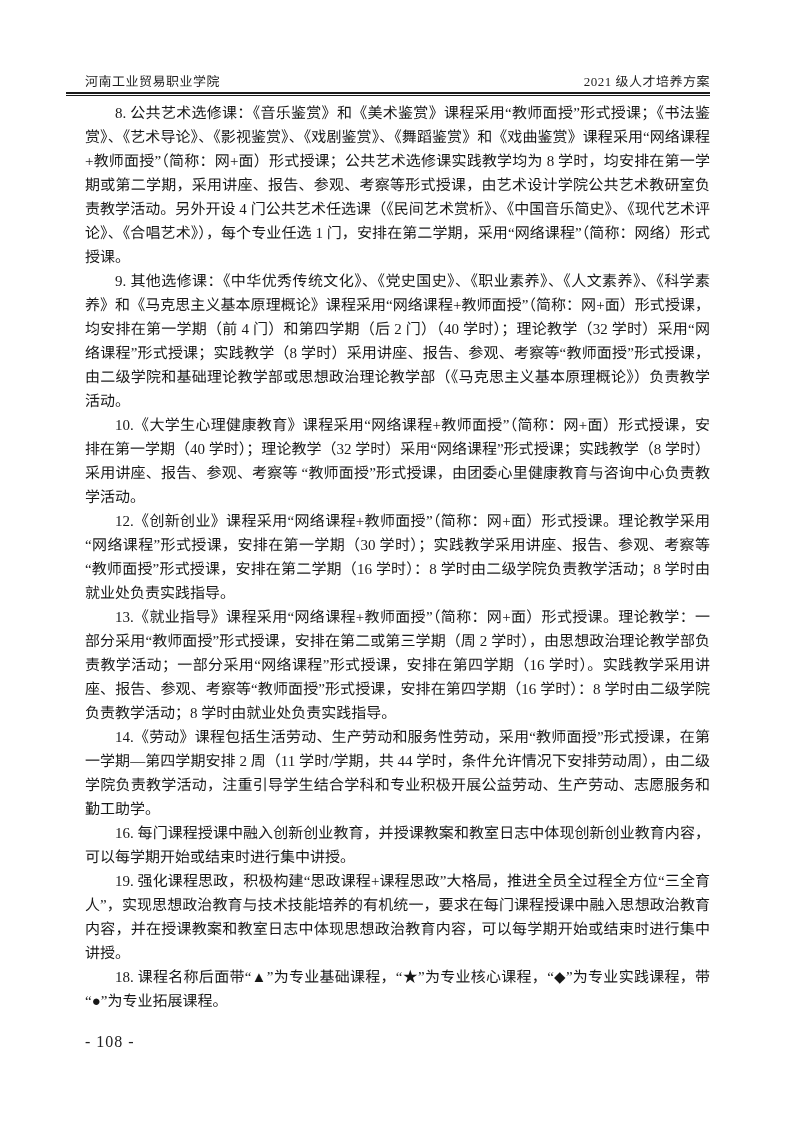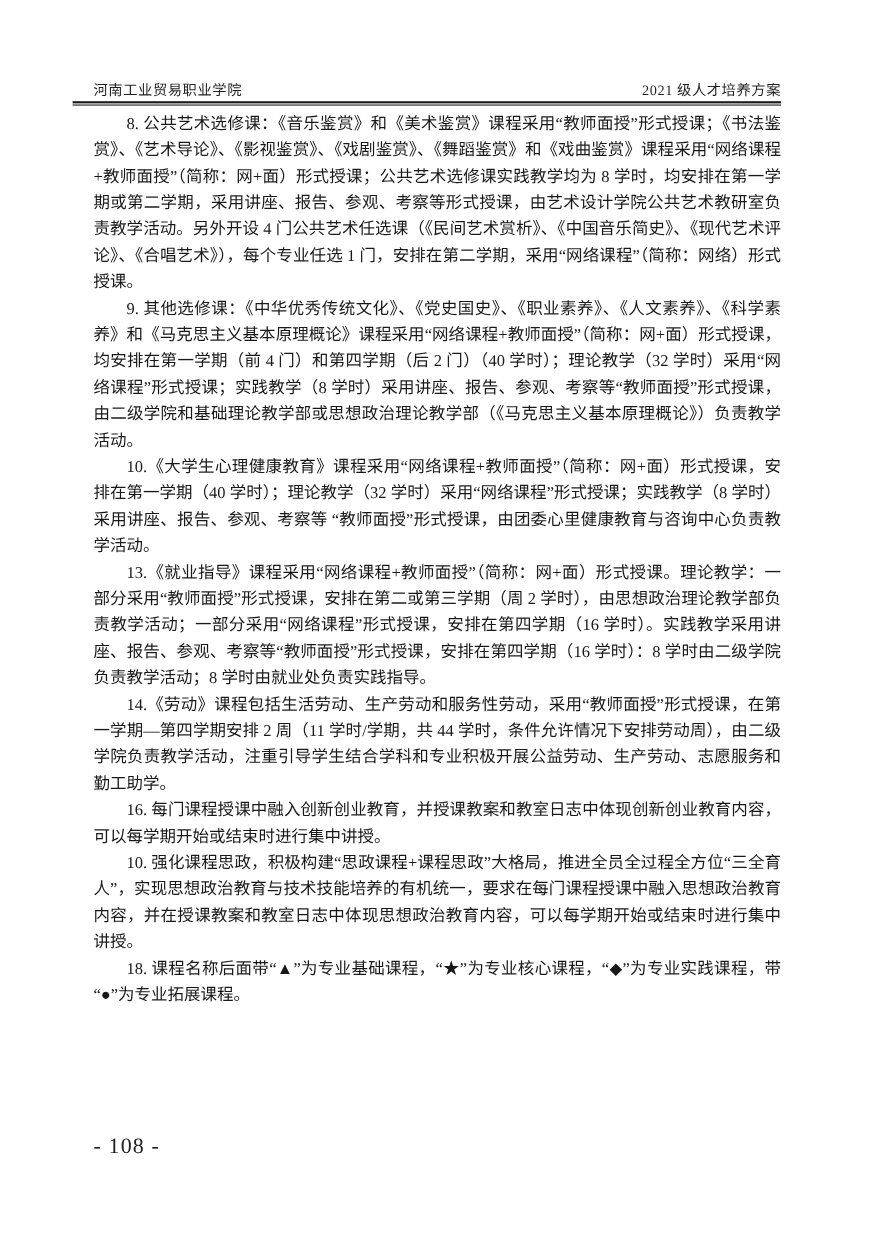--- a/index.html
+++ b/index.html
@@ -62,21 +62,21 @@
     text-justify: inter-ideograph;
     text-indent: 2em;
     color: #181818;
     word-break: break-all;
   }
   
   .footer {
     position: absolute;
     top: 1032px;
     left: 85px;
-    font-size: 20px;
+    font-size: 16px;
     line-height: 20px;
     color: #222222;
     letter-spacing: 1px;
   }
 </style>
 </head>
 <body>
 
 <div class="page">
 
@@ -86,24 +86,25 @@
   </div>
 
   <div class="header-rule">
     <div class="thin"></div>
   </div>
 
   <div class="content">
     <p>8. 公共艺术选修课：《音乐鉴赏》和《美术鉴赏》课程采用“教师面授”形式授课；《书法鉴赏》、《艺术导论》、《影视鉴赏》、《戏剧鉴赏》、《舞蹈鉴赏》和《戏曲鉴赏》课程采用“网络课程+教师面授”（简称：网+面）形式授课；公共艺术选修课实践教学均为 8 学时，均安排在第一学期或第二学期，采用讲座、报告、参观、考察等形式授课，由艺术设计学院公共艺术教研室负责教学活动。另外开设 4 门公共艺术任选课（《民间艺术赏析》、《中国音乐简史》、《现代艺术评论》、《合唱艺术》），每个专业任选 1 门，安排在第二学期，采用“网络课程”（简称：网络）形式授课。</p>
     <p>9. 其他选修课：《中华优秀传统文化》、《党史国史》、《职业素养》、《人文素养》、《科学素养》和《马克思主义基本原理概论》课程采用“网络课程+教师面授”（简称：网+面）形式授课，均安排在第一学期（前 4 门）和第四学期（后 2 门）（40 学时）；理论教学（32 学时）采用“网络课程”形式授课；实践教学（8 学时）采用讲座、报告、参观、考察等“教师面授”形式授课，由二级学院和基础理论教学部或思想政治理论教学部（《马克思主义基本原理概论》）负责教学活动。</p>
     <p>10.《大学生心理健康教育》课程采用“网络课程+教师面授”（简称：网+面）形式授课，安排在第一学期（40 学时）；理论教学（32 学时）采用“网络课程”形式授课；实践教学（8 学时）采用讲座、报告、参观、考察等 “教师面授”形式授课，由团委心里健康教育与咨询中心负责教学活动。</p>
+    <p>12.《创新创业》课程采用“网络课程+教师面授”（简称：网+面）形式授课。理论教学采用“网络课程”形式授课，安排在第一学期（30 学时）；实践教学采用讲座、报告、参观、考察等“教师面授”形式授课，安排在第二学期（16 学时）：8 学时由二级学院负责教学活动；8 学时由就业处负责实践指导。</p>
     <p>13.《就业指导》课程采用“网络课程+教师面授”（简称：网+面）形式授课。理论教学：一部分采用“教师面授”形式授课，安排在第二或第三学期（周 2 学时），由思想政治理论教学部负责教学活动；一部分采用“网络课程”形式授课，安排在第四学期（16 学时）。实践教学采用讲座、报告、参观、考察等“教师面授”形式授课，安排在第四学期（16 学时）：8 学时由二级学院负责教学活动；8 学时由就业处负责实践指导。</p>
     <p>14.《劳动》课程包括生活劳动、生产劳动和服务性劳动，采用“教师面授”形式授课，在第一学期—第四学期安排 2 周（11 学时/学期，共 44 学时，条件允许情况下安排劳动周），由二级学院负责教学活动，注重引导学生结合学科和专业积极开展公益劳动、生产劳动、志愿服务和勤工助学。</p>
     <p>16. 每门课程授课中融入创新创业教育，并授课教案和教室日志中体现创新创业教育内容，可以每学期开始或结束时进行集中讲授。</p>
-    <p>10. 强化课程思政，积极构建“思政课程+课程思政”大格局，推进全员全过程全方位“三全育人”，实现思想政治教育与技术技能培养的有机统一，要求在每门课程授课中融入思想政治教育内容，并在授课教案和教室日志中体现思想政治教育内容，可以每学期开始或结束时进行集中讲授。</p>
+    <p>19. 强化课程思政，积极构建“思政课程+课程思政”大格局，推进全员全过程全方位“三全育人”，实现思想政治教育与技术技能培养的有机统一，要求在每门课程授课中融入思想政治教育内容，并在授课教案和教室日志中体现思想政治教育内容，可以每学期开始或结束时进行集中讲授。</p>
     <p>18. 课程名称后面带“▲”为专业基础课程，“★”为专业核心课程，“◆”为专业实践课程，带“●”为专业拓展课程。</p>
   </div>
 
   <div class="footer">
     <span>- 108 -</span>
   </div>
 
 </div>
 
 </body></html>

